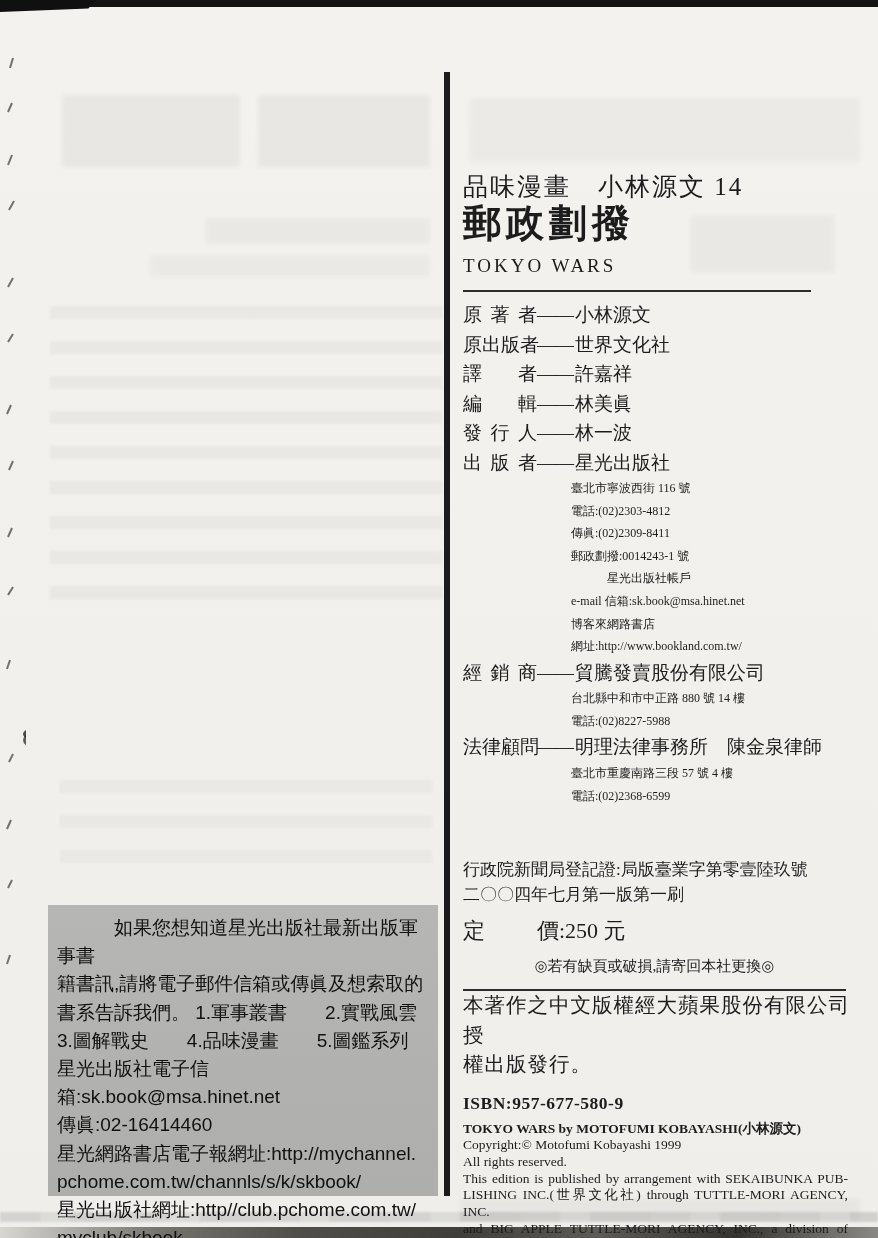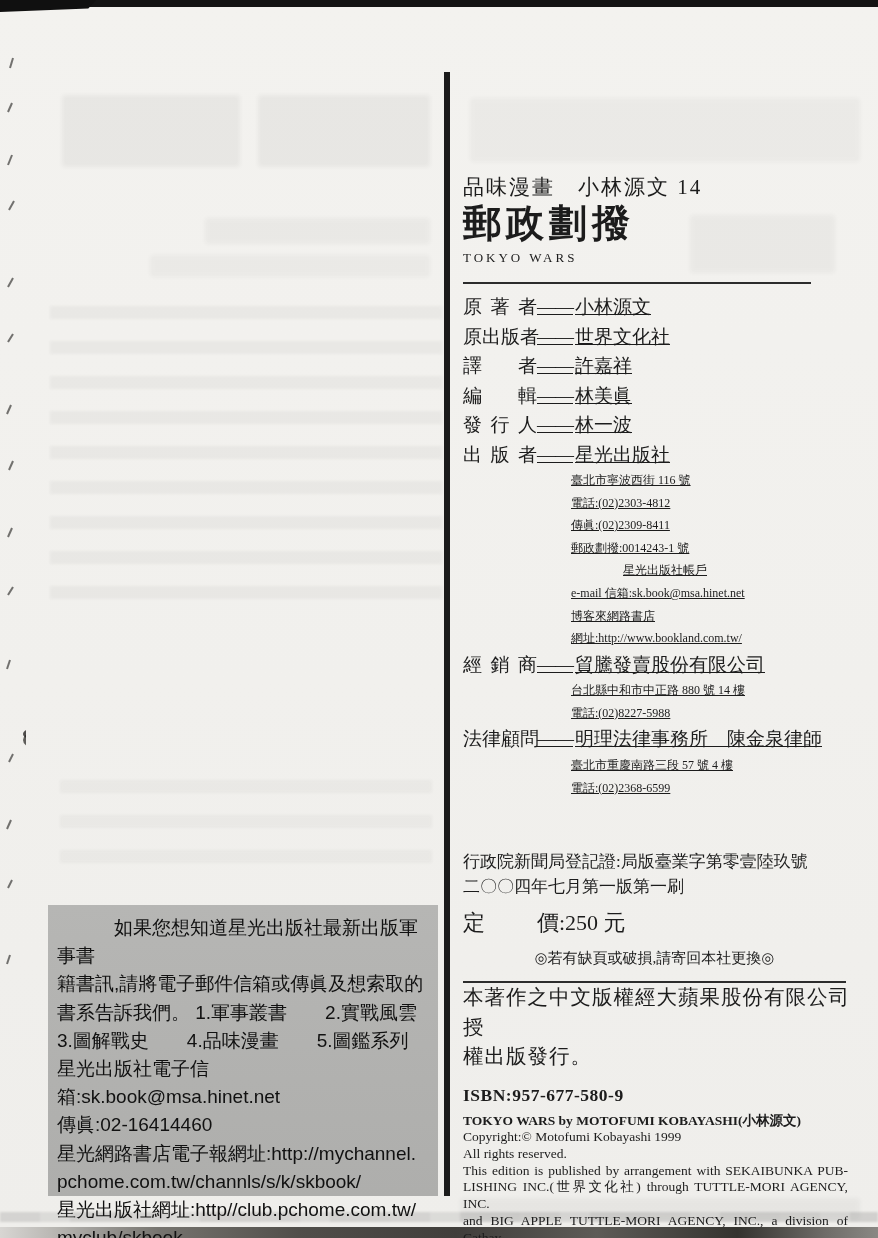--- a/index.html
+++ b/index.html
@@ -17,31 +17,31 @@
   .bottombar{position:absolute;left:0;top:1227px;width:878px;height:11px;
     background:linear-gradient(90deg,#d8d6d3 0%,#b9b7b3 6%,#76746f 18%,#504e4a 34%,#403e3b 52%,#5d5b57 68%,#34332f 84%,#6e6c68 94%,#8a8884 100%);}
   .edge-marks{position:absolute;left:0;top:50px;}
   .ghost{position:absolute;background:#2a2a28;opacity:.05;filter:blur(2px);border-radius:3px;}
   .ghost-lines{position:absolute;opacity:.5;filter:blur(1.5px);
     background:repeating-linear-gradient(180deg,rgba(40,40,38,.09) 0 13px,rgba(0,0,0,0) 13px 35px);}
   
   .divider{position:absolute;left:444px;top:72px;width:6px;height:1124px;background:#1b1b1b;}
   
   .col{position:absolute;left:463px;top:176px;width:390px;}
-  .series{font-size:21px;line-height:22px;letter-spacing:2px;}
+  .series{font-size:25px;line-height:22px;letter-spacing:2px;}
   .title{font-size:38px;line-height:46px;font-weight:bold;letter-spacing:5px;margin-top:2px;}
-  .title-en{font-size:13px;line-height:24px;letter-spacing:3px;margin-top:0;}
+  .title-en{font-size:19px;line-height:24px;letter-spacing:3px;margin-top:8px;}
   .rule1{border:0;border-top:2px solid #2c2c2c;width:348px;margin:12px 0 0 0;}
   .rule2{border:0;border-top:2px solid #2c2c2c;width:383px;margin:13px 0 0 0;}
-  .credits{margin-top:8px;text-decoration:underline;}
+  .credits{margin-top:8px;}
   .crow{font-size:19px;line-height:29.5px;white-space:nowrap;}
   .lbl{display:inline-block;width:74px;text-align:justify;text-align-last:justify;}
   .dash{letter-spacing:-1px;margin-right:2px;}
   .details{margin-left:108px;font-size:12px;line-height:22.6px;}
-  .details .indent2{margin-left:52px;}
+  .details .indent2{margin-left:36px;}
   .reg{margin-top:51px;font-size:17px;line-height:24.5px;}
   .price{margin-top:10px;font-size:22px;line-height:28px;white-space:nowrap;}
   .price .lblp{display:inline-block;width:96px;text-align:justify;text-align-last:justify;}
   .notice{margin-top:12px;font-size:15px;text-align:center;width:383px;}
   .license{font-size:20.5px;line-height:29.5px;letter-spacing:1px;}
   .isbn{margin-top:13px;font-size:17.5px;font-weight:bold;letter-spacing:.5px;}
   .eng{margin-top:7px;font-size:13.5px;line-height:16.7px;}
   .eng .just{text-align:justify;text-align-last:justify;width:385px;}
   .eng .b{font-weight:bold;}
   

